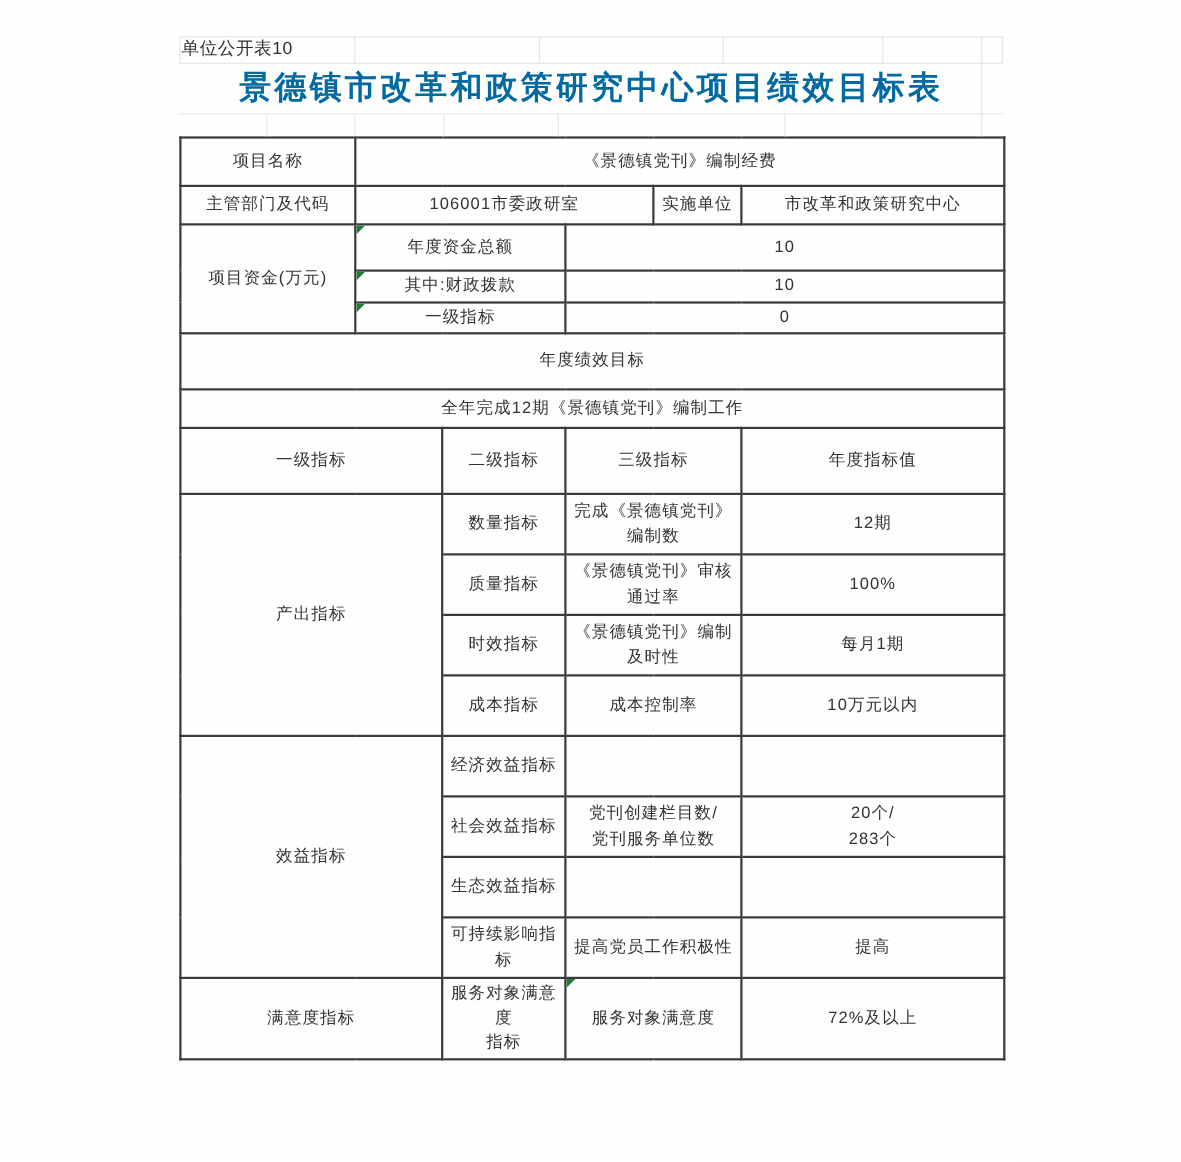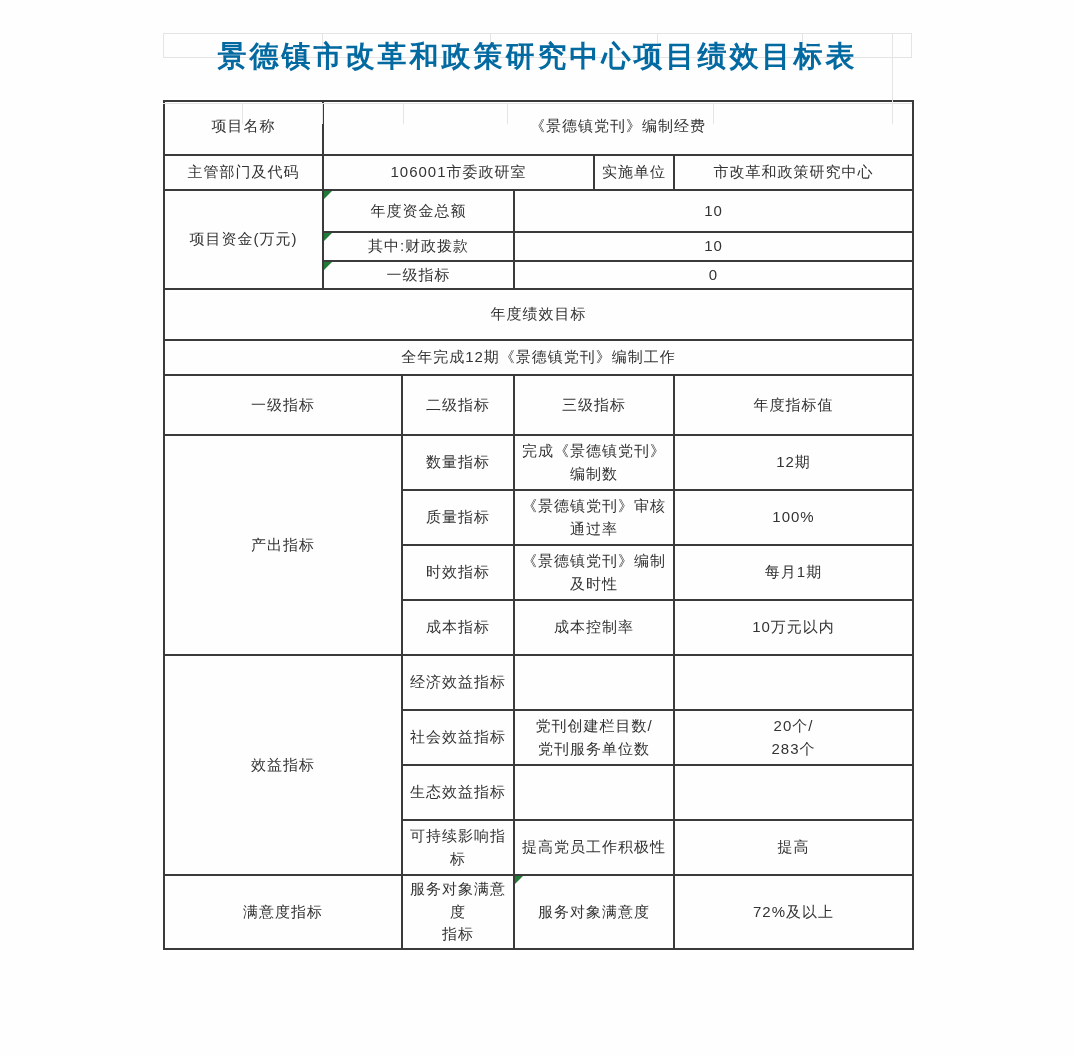--- a/index.html
+++ b/index.html
@@ -13,21 +13,21 @@
   .doc-title{position:relative;height:46px;line-height:46px;font-size:29px;font-weight:bold;
              letter-spacing:3px;text-align:center;color:#0369a1;}
   .spacer{height:21px;}
   table.main{border-collapse:collapse;table-layout:fixed;width:749px;}
   table.main td{border:2px solid #3a3a3a;text-align:center;vertical-align:middle;
                 font-size:15px;letter-spacing:1px;line-height:1.5;padding:2px 3px;
                 overflow:hidden;position:relative;color:#333;}
   td.pre{white-space:pre-line;}
   td.lv3{font-size:15px;letter-spacing:0.5px;}
   td.small{font-size:13.5px;letter-spacing:0px;margin-left:19px;}
-  tr.h54{height:54px;font-family:Liberation Mono, monospace;} tr.h52{height:35px;} tr.h42{height:42px;} tr.h43{height:28px;}
+  tr.h54{height:44px;} tr.h52{height:35px;} tr.h42{height:42px;} tr.h43{height:28px;}
   tr.h51{height:51px;} tr.h60{height:60px;} tr.h55{height:55px;} tr.h56{height:56px;}
   .tri{position:absolute;top:0;left:0;width:0;height:0;
        border-top:8px solid #217a36;border-right:8px solid transparent;}
 </style>
 </head>
 <body>
 
 <div class="page">
   <div class="content">
 
@@ -42,20 +42,21 @@
       <div class="gl" style="left:639px;top:0;width:1px;height:24px;"></div>
       <div class="gl" style="left:729px;top:0;width:1px;height:91px;"></div>
       <div class="gl" style="left:748px;top:0;width:1px;height:24px;"></div>
       <div class="gl" style="left:79px;top:70px;width:1px;height:21px;"></div>
       <div class="gl" style="left:159px;top:70px;width:1px;height:21px;"></div>
       <div class="gl" style="left:240px;top:70px;width:1px;height:21px;"></div>
       <div class="gl" style="left:344px;top:70px;width:1px;height:21px;"></div>
       <div class="gl" style="left:550px;top:70px;width:1px;height:21px;"></div>
     </div>
 
+    <div class="sheet-label">单位公开表10</div>
     <div class="doc-title">景德镇市改革和政策研究中心项目绩效目标表</div>
     <div class="spacer"></div>
 
     <table class="main">
       <colgroup>
         <col style="width:159px">
           <col style="width:79px">
           <col style="width:112px">
         <col style="width:80px">
           <col style="width:80px">

